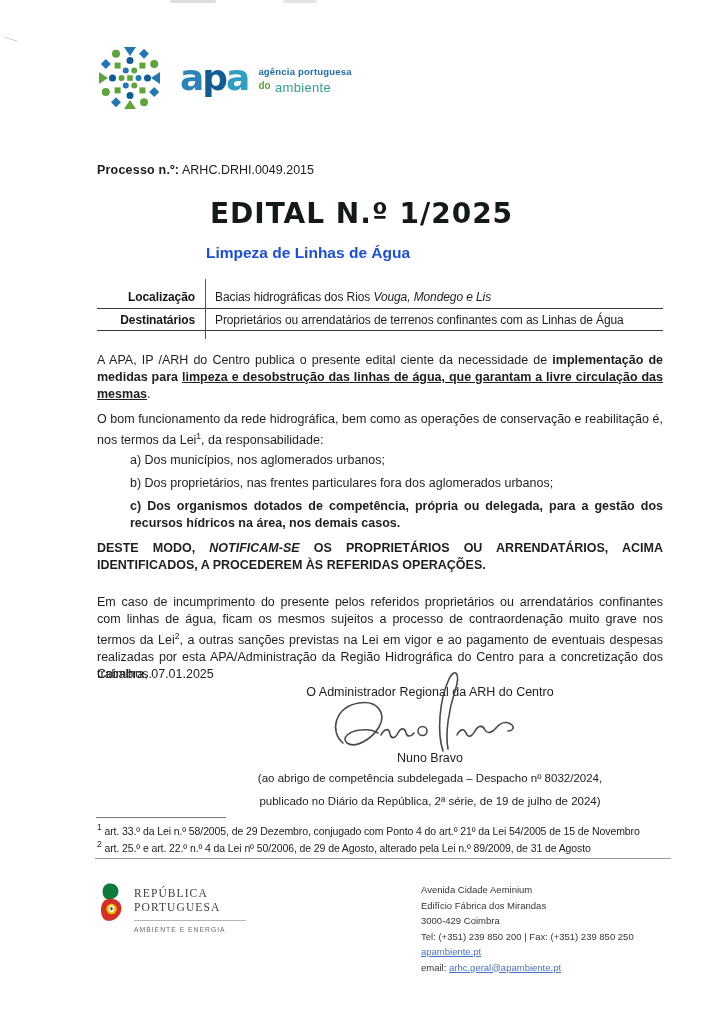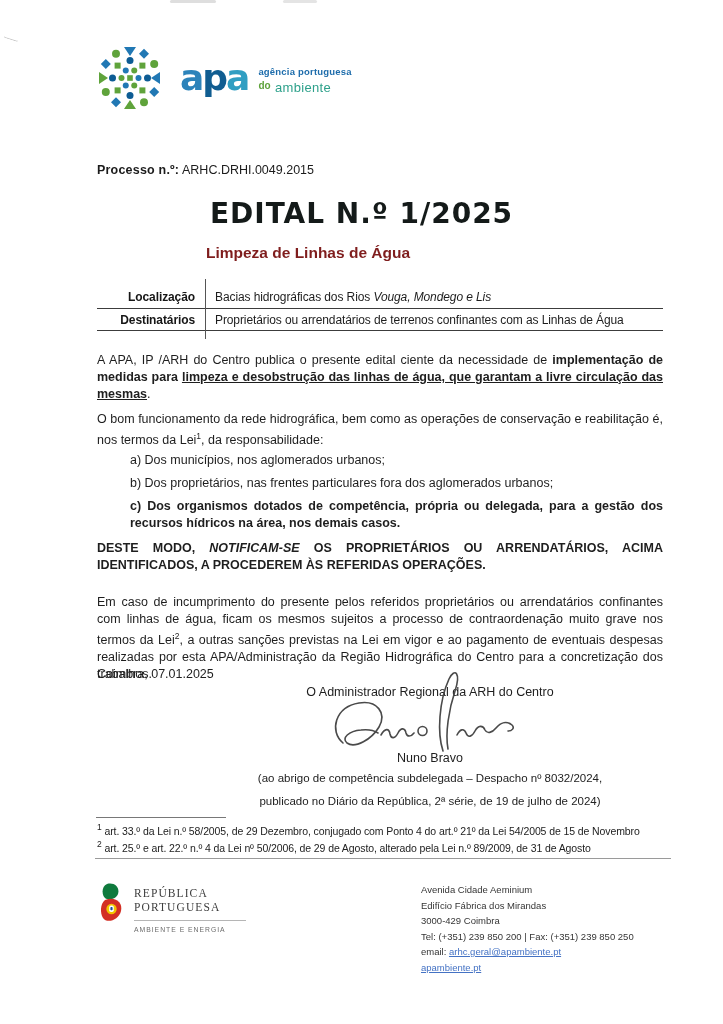--- a/index.html
+++ b/index.html
@@ -26,21 +26,21 @@
   .tagline-2 { margin-top:1px; }
   .tagline-do { font-size:10px; font-weight:bold; color:#5fa33b; vertical-align:3px; }
   .tagline-ambiente { font-size:13px; color:#2ea18b; letter-spacing:.3px; }
 
   
   .processo { position:absolute; left:97px; top:163px; font-size:12.5px; color:#1c1c1c; }
   .processo b { letter-spacing:.2px; }
   .doc-title { position:absolute; left:0; top:197px; width:723px; text-align:center;
     font-family:"DejaVu Sans", sans-serif; font-weight:bold; font-size:28px; letter-spacing:1px; color:#141a19; }
   .doc-subtitle { position:absolute; left:0; top:244px; width:616px; text-align:center;
-    font-weight:bold; font-size:15.5px; color:#7f1d1d; }
+    font-weight:bold; font-size:15.5px; color:#1d4ed8; }
 
   
   .info-table { position:absolute; left:97px; top:285px; width:566px; font-size:12px; letter-spacing:-.1px; }
   .it-row { display:grid; grid-template-columns:108px 1fr; align-items:center; min-height:23px; padding:2px 0; }
   .it-row-1 { border-top:1px solid #3c3c3c; border-bottom:1px solid #3c3c3c; }
   .it-label { text-align:right; font-weight:bold; padding-right:10px; color:#161616; }
   .it-value { padding-left:10px; color:#1d1d1d; }
   .it-vline { position:absolute; left:108px; top:-6px; width:1px; height:60px; background:#555; }
 
   
@@ -197,17 +197,17 @@
       <div class="gov-divider"></div>
       <div class="gov-sector">AMBIENTE E ENERGIA</div>
     </div>
   </div>
 
   <div class="contact-block">
     <div>Avenida Cidade Aeminium</div>
     <div>Edifício Fábrica dos Mirandas</div>
     <div>3000-429 Coimbra</div>
     <div>Tel: (+351) 239 850 200 | Fax: (+351) 239 850 250</div>
+    <div><a class="contact-link">apambiente.pt</a></div>
     <div><span>email: </span><a class="contact-link">arhc.geral@apambiente.pt</a></div>
-    <div><a class="contact-link">apambiente.pt</a></div>
   </div>
 
 </div>
 
 </body></html>

